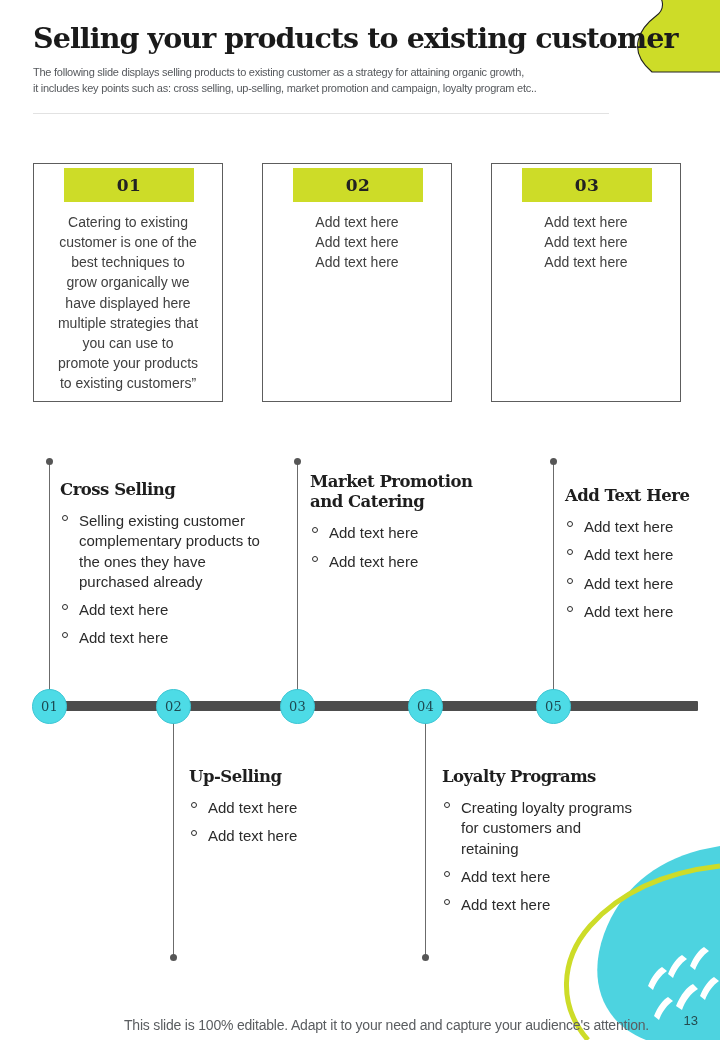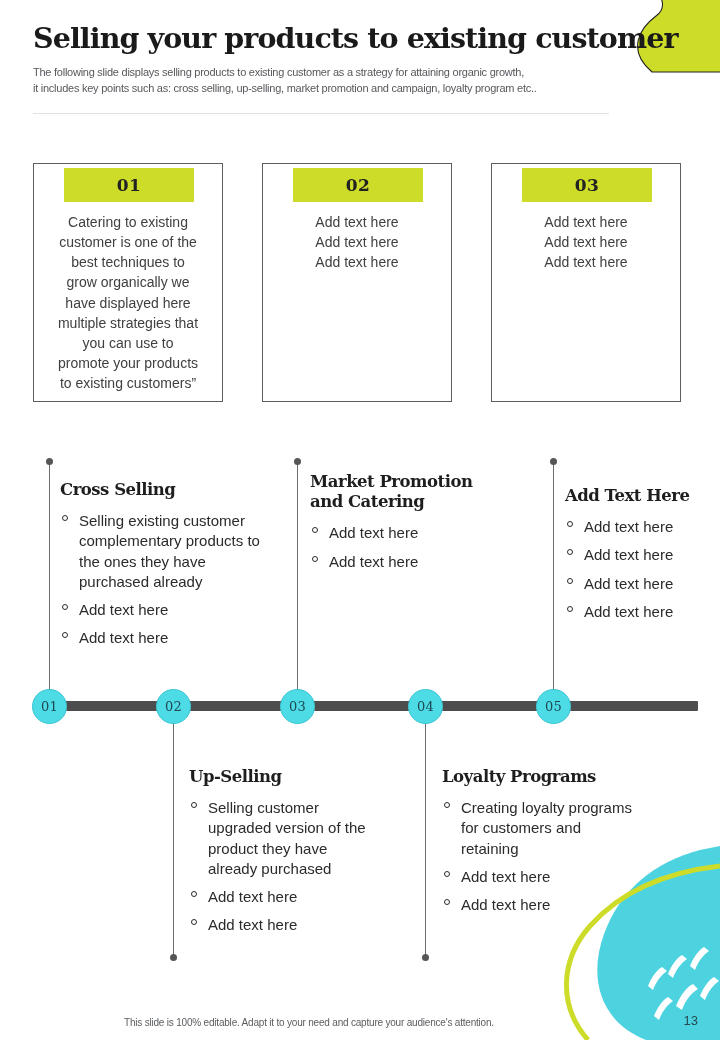--- a/index.html
+++ b/index.html
@@ -86,21 +86,21 @@
     font-size:15px;color:#2b2b2b;line-height:1.35;
   }
   .tl-list li .mk{
     position:absolute;left:2px;top:4px;width:6px;height:6px;border-radius:50%;
     border:1px solid #2b2b2b;box-sizing:border-box;
   }
 
   
   .footer-note{
     position:absolute;left:124px;top:1017px;
-    font-size:10px;color:#5a5d60;letter-spacing:-0.2px;white-space:nowrap;
+    font-size:14px;color:#5a5d60;letter-spacing:-0.2px;white-space:nowrap;
   }
   .page-num{
     position:absolute;right:22px;top:1013px;
     font-size:13px;color:#244b4f;font-weight:normal;
   }
 </style>
 </head>
 <body>
 
 <div class="slide">
@@ -219,21 +219,20 @@
         <li><span class="mk"></span><span>Add text here</span></li>
         <li><span class="mk"></span><span>Add text here</span></li>
         <li><span class="mk"></span><span>Add text here</span></li>
         <li><span class="mk"></span><span>Add text here</span></li>
       </ul>
     </div>
 
     <div class="tl-block" style="left:189px;top:327px;width:190px;">
       <div class="tl-head">Up-Selling</div>
       <ul class="tl-list">
-        <li><span class="mk"></span><span>Selling customer upgraded version of the product they have already purchased</span></li>
         <li><span class="mk"></span><span>Add text here</span></li>
         <li><span class="mk"></span><span>Add text here</span></li>
       </ul>
     </div>
 
     <div class="tl-block" style="left:442px;top:327px;width:195px;">
       <div class="tl-head">Loyalty Programs</div>
       <ul class="tl-list">
         <li><span class="mk"></span><span>Creating loyalty programs for customers and retaining</span></li>
         <li><span class="mk"></span><span>Add text here</span></li>

